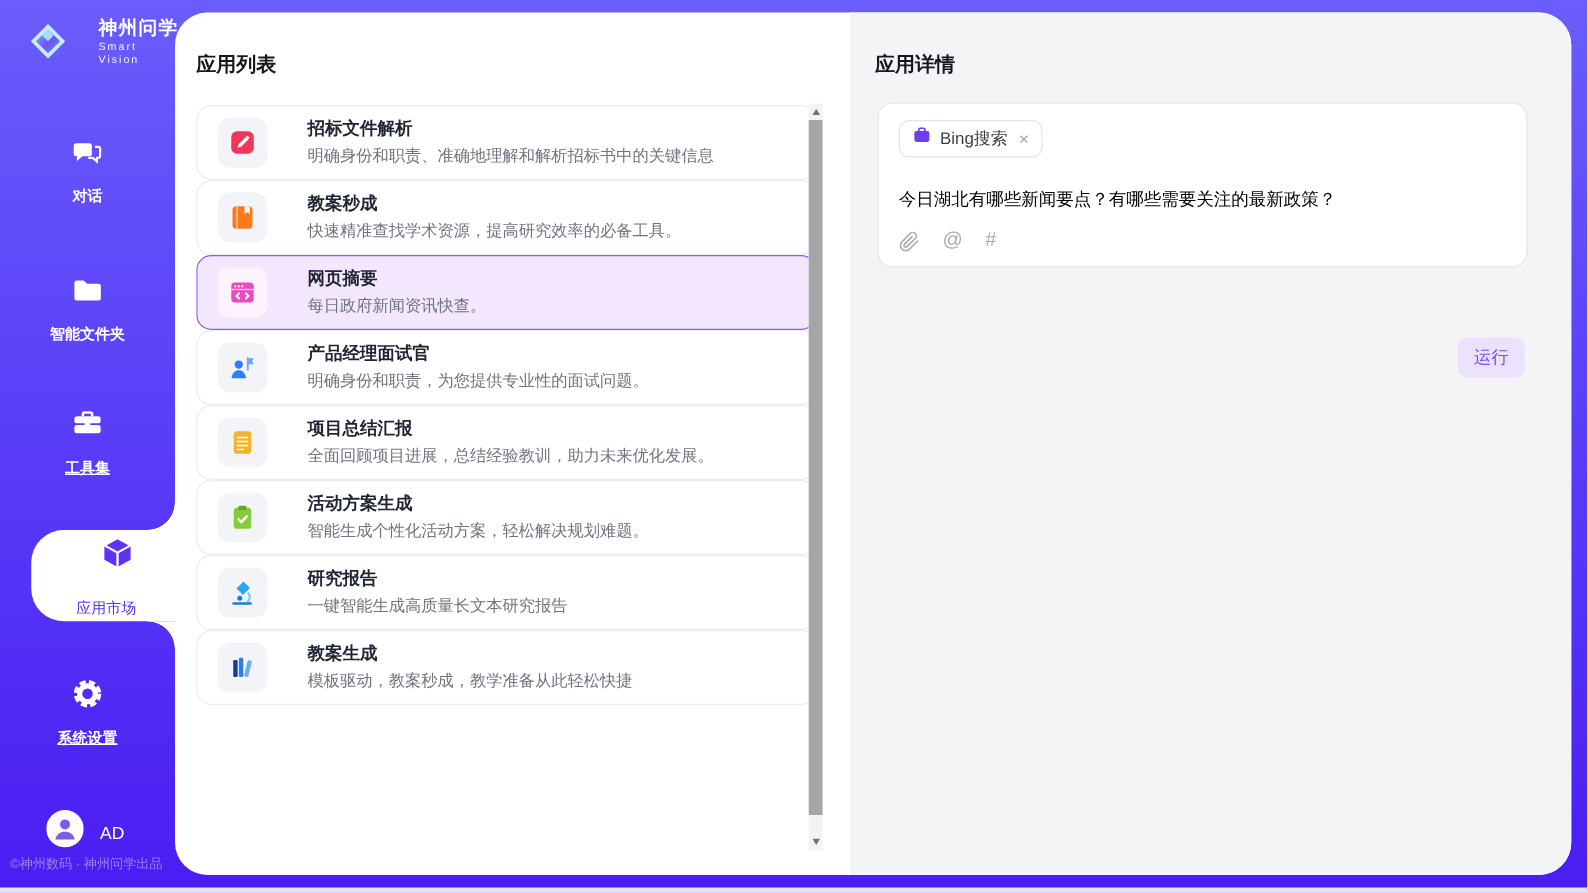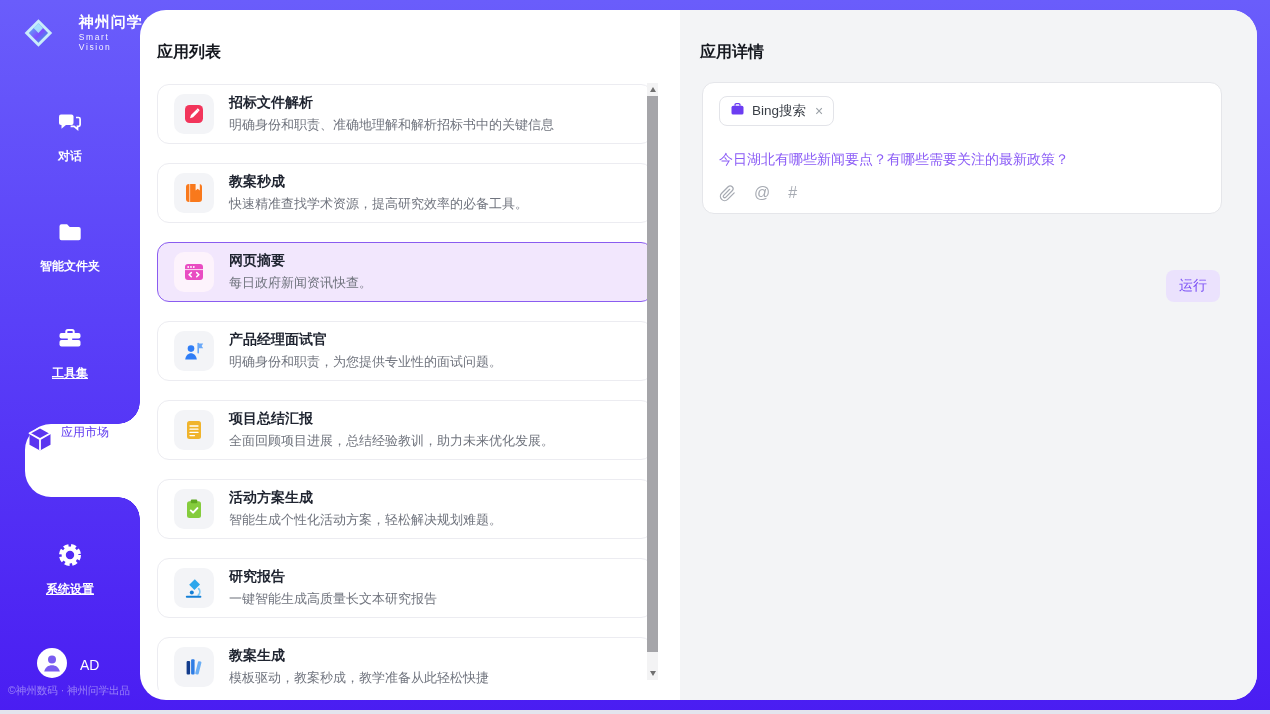--- a/index.html
+++ b/index.html
@@ -21,38 +21,38 @@
   .nav-label { font-size:12px; color:#fff; }
   .nav-label.u { text-decoration:underline; }
 
   .nav-bubble { position:absolute; left:25px; top:424px; width:115px; height:73px;
                 background:#fff; border-radius:26px 0 0 26px; cursor:pointer; }
   .nav-bubble::before { content:""; position:absolute; top:-22px; right:0; width:22px; height:22px;
                 background:radial-gradient(circle 22px at 0 0, rgba(0,0,0,0) 21.5px, #fff 22px); }
   .nav-bubble::after { content:""; position:absolute; bottom:-22px; right:0; width:22px; height:22px;
                 background:radial-gradient(circle 22px at 0 100%, rgba(0,0,0,0) 21.5px, #fff 22px); }
   .nav-bubble .inner { position:absolute; left:0; top:0; width:84px; height:100%;
-                display:flex; flex-direction:row; align-items:flex-start; justify-content:center; gap:6px; }
+                display:flex; flex-direction:column; align-items:flex-end; justify-content:center; gap:16px; }
   .nav-bubble .nav-label { color:#5b35f0; }
 
   .user-row { position:absolute; left:37px; top:648px; display:flex; align-items:center; gap:13px; cursor:pointer; }
   .user-name { font-size:14px; color:#fff; }
   .sidebar-footer { position:absolute; left:8px; top:684px; width:132px; font-size:10.5px;
                     color:rgba(255,255,255,.42); white-space:nowrap; }
 
   
   .panel { position:absolute; left:140px; top:10px; width:1117px; height:690px;
            background:#fff; border-radius:26px; z-index:2; }
 
   .list-title { position:absolute; left:17px; top:32px; font-size:16px; font-weight:700; color:#15181f; }
   .list-wrap { position:absolute; left:17px; top:74px; width:490px; height:606px; overflow:hidden; }
 
-  .app-card { position:relative; width:496px; height:60px; margin-bottom:19px; background:#fff;
+  .app-card { position:relative; width:496px; height:60px; background:#fff;
               border:1px solid #ececf1; border-radius:12px; display:flex; align-items:center;
-              padding-left:16px; gap:15px; cursor:pointer; }
+              padding-left:16px; gap:32px; cursor:pointer; }
   .app-card.selected { background:#f2e7fd; border:1px solid #8a5cf0; }
   .icon-box { width:40px; height:40px; border-radius:10px; background:#f3f4f7;
               display:flex; align-items:center; justify-content:center; flex:0 0 auto; }
   .app-card.selected .icon-box { background:#fdf3fc; }
   .app-card .txt { display:flex; flex-direction:column; gap:4px; }
   .app-name { font-size:14px; font-weight:700; color:#1f2430; }
   .app-desc { font-size:13px; color:#70747e; }
 
   
   .sb { position:absolute; left:507px; top:73px; width:11px; height:597px; background:#f3f3f4; }
@@ -68,21 +68,21 @@
   
   .detail { position:absolute; left:540px; top:0; width:577px; height:690px;
             background:#f3f4f6; border-radius:0 26px 26px 0; }
   .detail-title { position:absolute; left:20px; top:32px; font-size:16px; font-weight:700; color:#15181f; }
   .detail-card { position:absolute; left:22px; top:72px; width:520px; height:132px; background:#fff;
                  border:1px solid #e5e6ea; border-radius:12px; }
   .chip { position:absolute; left:16px; top:13px; height:30px; display:inline-flex; align-items:center;
           gap:7px; padding:0 10px; border:1px solid #e3e4e9; border-radius:8px; background:#fff; cursor:pointer; }
   .chip-label { font-size:13.5px; color:#3a3f47; }
   .chip-close { font-size:14px; color:#9aa0a6; margin-left:2px; cursor:pointer; line-height:1; }
-  .prompt { position:absolute; left:16px; top:68px; width:480px; font-size:14px; color:#8b5cf6; cursor:text; }
+  .prompt { position:absolute; left:16px; top:68px; width:480px; font-size:14px; color:#000000; cursor:text; }
   .composer { position:absolute; left:16px; bottom:11px; display:flex; align-items:center; gap:18px; }
   .c-ic { color:#a7abb3; font-size:16px; cursor:pointer; display:flex; align-items:center; }
   .run-btn { position:absolute; right:37px; top:260px; min-width:50px; height:32px; padding:0 13px;
              background:#ebe2fd; color:#7a4ff5; font-size:14px; border:none; border-radius:8px;
              cursor:pointer; font-family:inherit; }
 
   .bottom-strip { position:absolute; left:0; bottom:0; width:1270px; height:4px; background:#e3e4ed; z-index:5; }
 </style>
 </head>
 <body>

